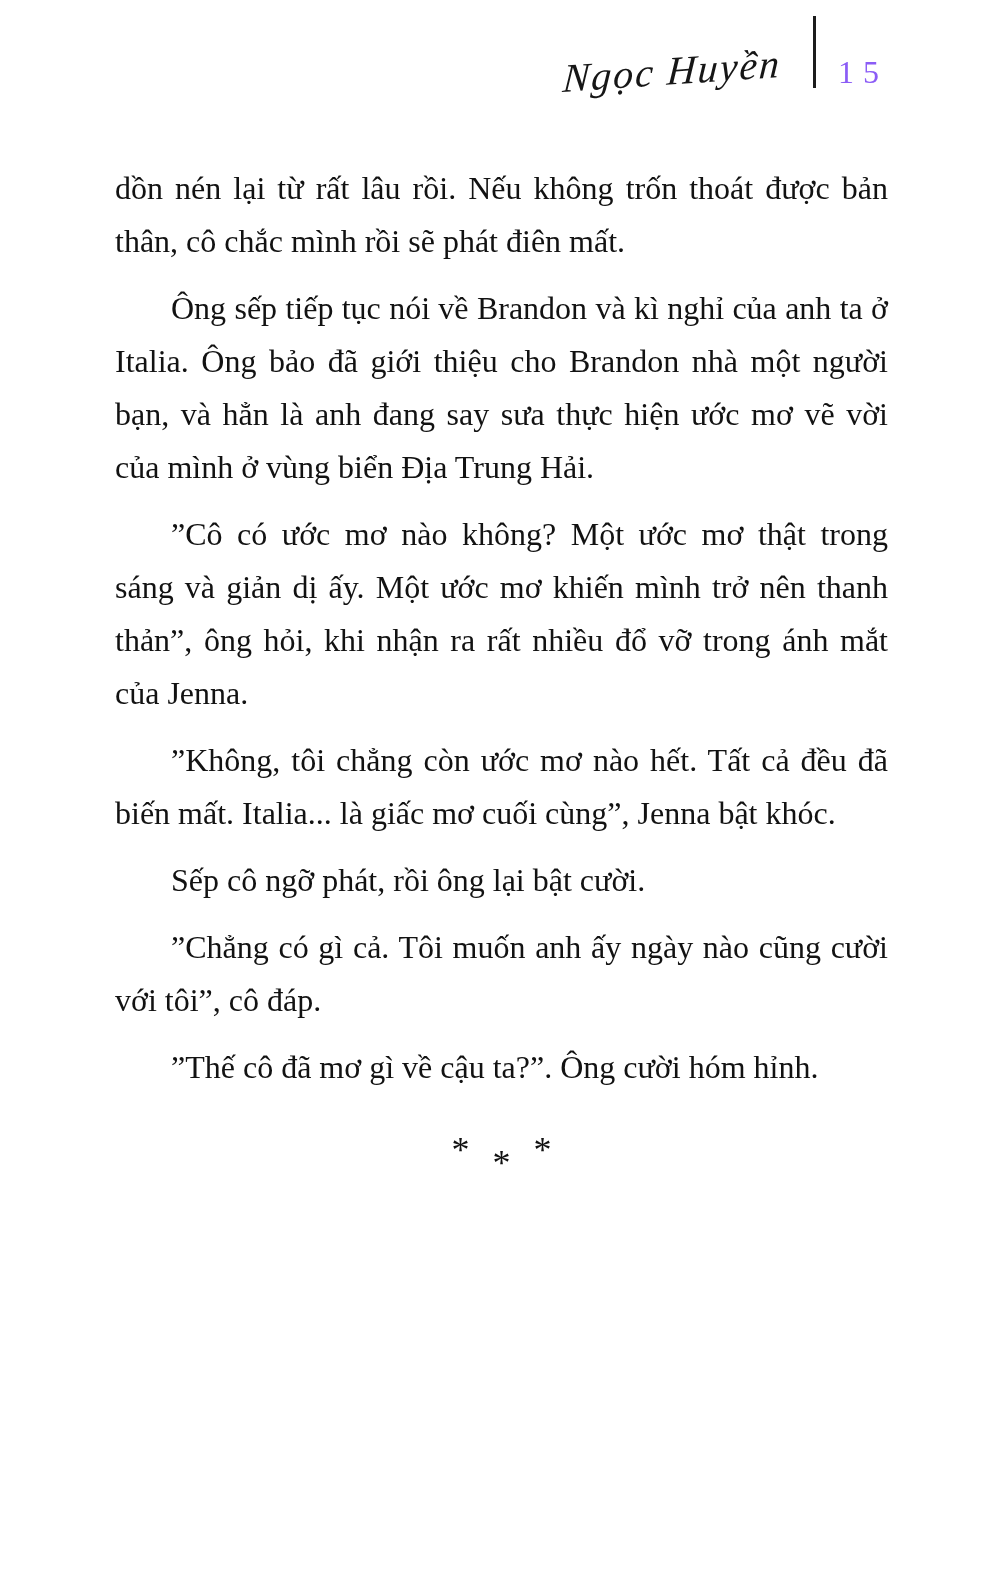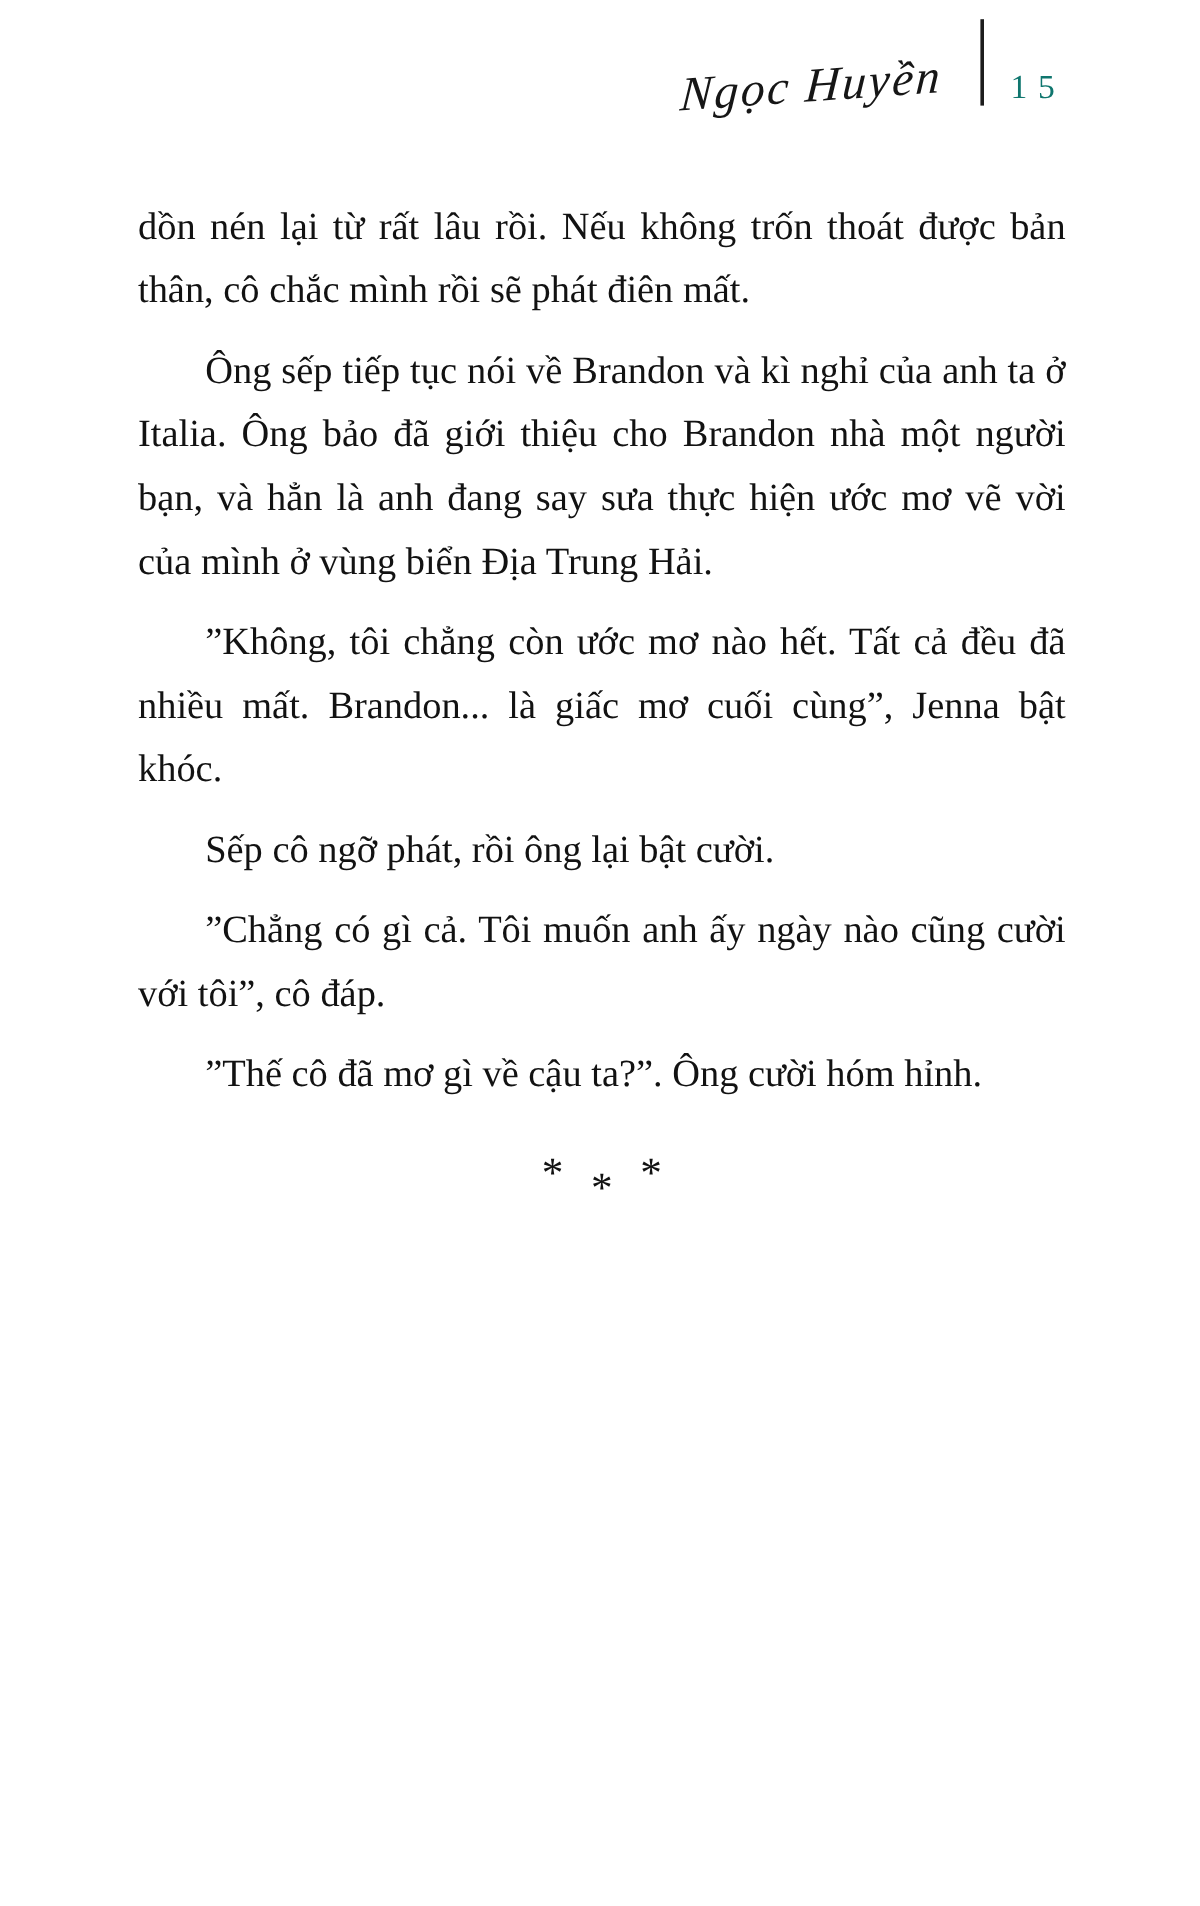--- a/index.html
+++ b/index.html
@@ -41,25 +41,25 @@
   .header-rule {
     width: 3px;
     height: 72px;
     background: #1c1c1c;
     margin-left: 34px;
     margin-right: 22px;
     align-self: flex-start;
     margin-top: 2px;
   }
   .page-number {
-    font-size: 28px;
+    font-size: 32px;
     letter-spacing: 9px;
     line-height: 1;
     padding-bottom: 10px;
-    color: #0f766e;
+    color: #8b5cf6;
   }
   
   .body-text {
     margin-top: 64px;
     font-size: 32px;
     line-height: 53px;
     text-align: justify;
   }
   .para {
     margin: 0 0 14px 0;
@@ -93,21 +93,22 @@
 
   <div class="running-header">
     <span class="author-script">Ngọc Huyền</span>
     <span class="header-rule"></span>
     <span class="page-number">15</span>
   </div>
 
   <div class="body-text">
     <p class="para">dồn nén lại từ rất lâu rồi. Nếu không trốn thoát được bản thân, cô chắc mình rồi sẽ phát điên mất.</p>
     <p class="para indent">Ông sếp tiếp tục nói về Brandon và kì nghỉ của anh ta ở Italia. Ông bảo đã giới thiệu cho Brandon nhà một người bạn, và hẳn là anh đang say sưa thực hiện ước mơ vẽ vời của mình ở vùng biển Địa Trung Hải.</p>
-    <p class="para indent">”Không, tôi chẳng còn ước mơ nào hết. Tất cả đều đã nhiều mất. Brandon... là giấc mơ cuối cùng”, Jenna bật khóc.</p>
+    <p class="para indent">”Cô có ước mơ nào không? Một ước mơ thật trong sáng và giản dị ấy. Một ước mơ khiến mình trở nên thanh thản”, ông hỏi, khi nhận ra rất nhiều đổ vỡ trong ánh mắt của Jenna.</p>
+    <p class="para indent">”Không, tôi chẳng còn ước mơ nào hết. Tất cả đều đã biến mất. Italia... là giấc mơ cuối cùng”, Jenna bật khóc.</p>
     <p class="para indent">Sếp cô ngỡ phát, rồi ông lại bật cười.</p>
     <p class="para indent">”Chẳng có gì cả. Tôi muốn anh ấy ngày nào cũng cười với tôi”, cô đáp.</p>
     <p class="para indent">”Thế cô đã mơ gì về cậu ta?”. Ông cười hóm hỉnh.</p>
   </div>
 
   <div class="section-break">
     <span class="star">*</span>
     <span class="star mid">*</span>
     <span class="star">*</span>
   </div>

